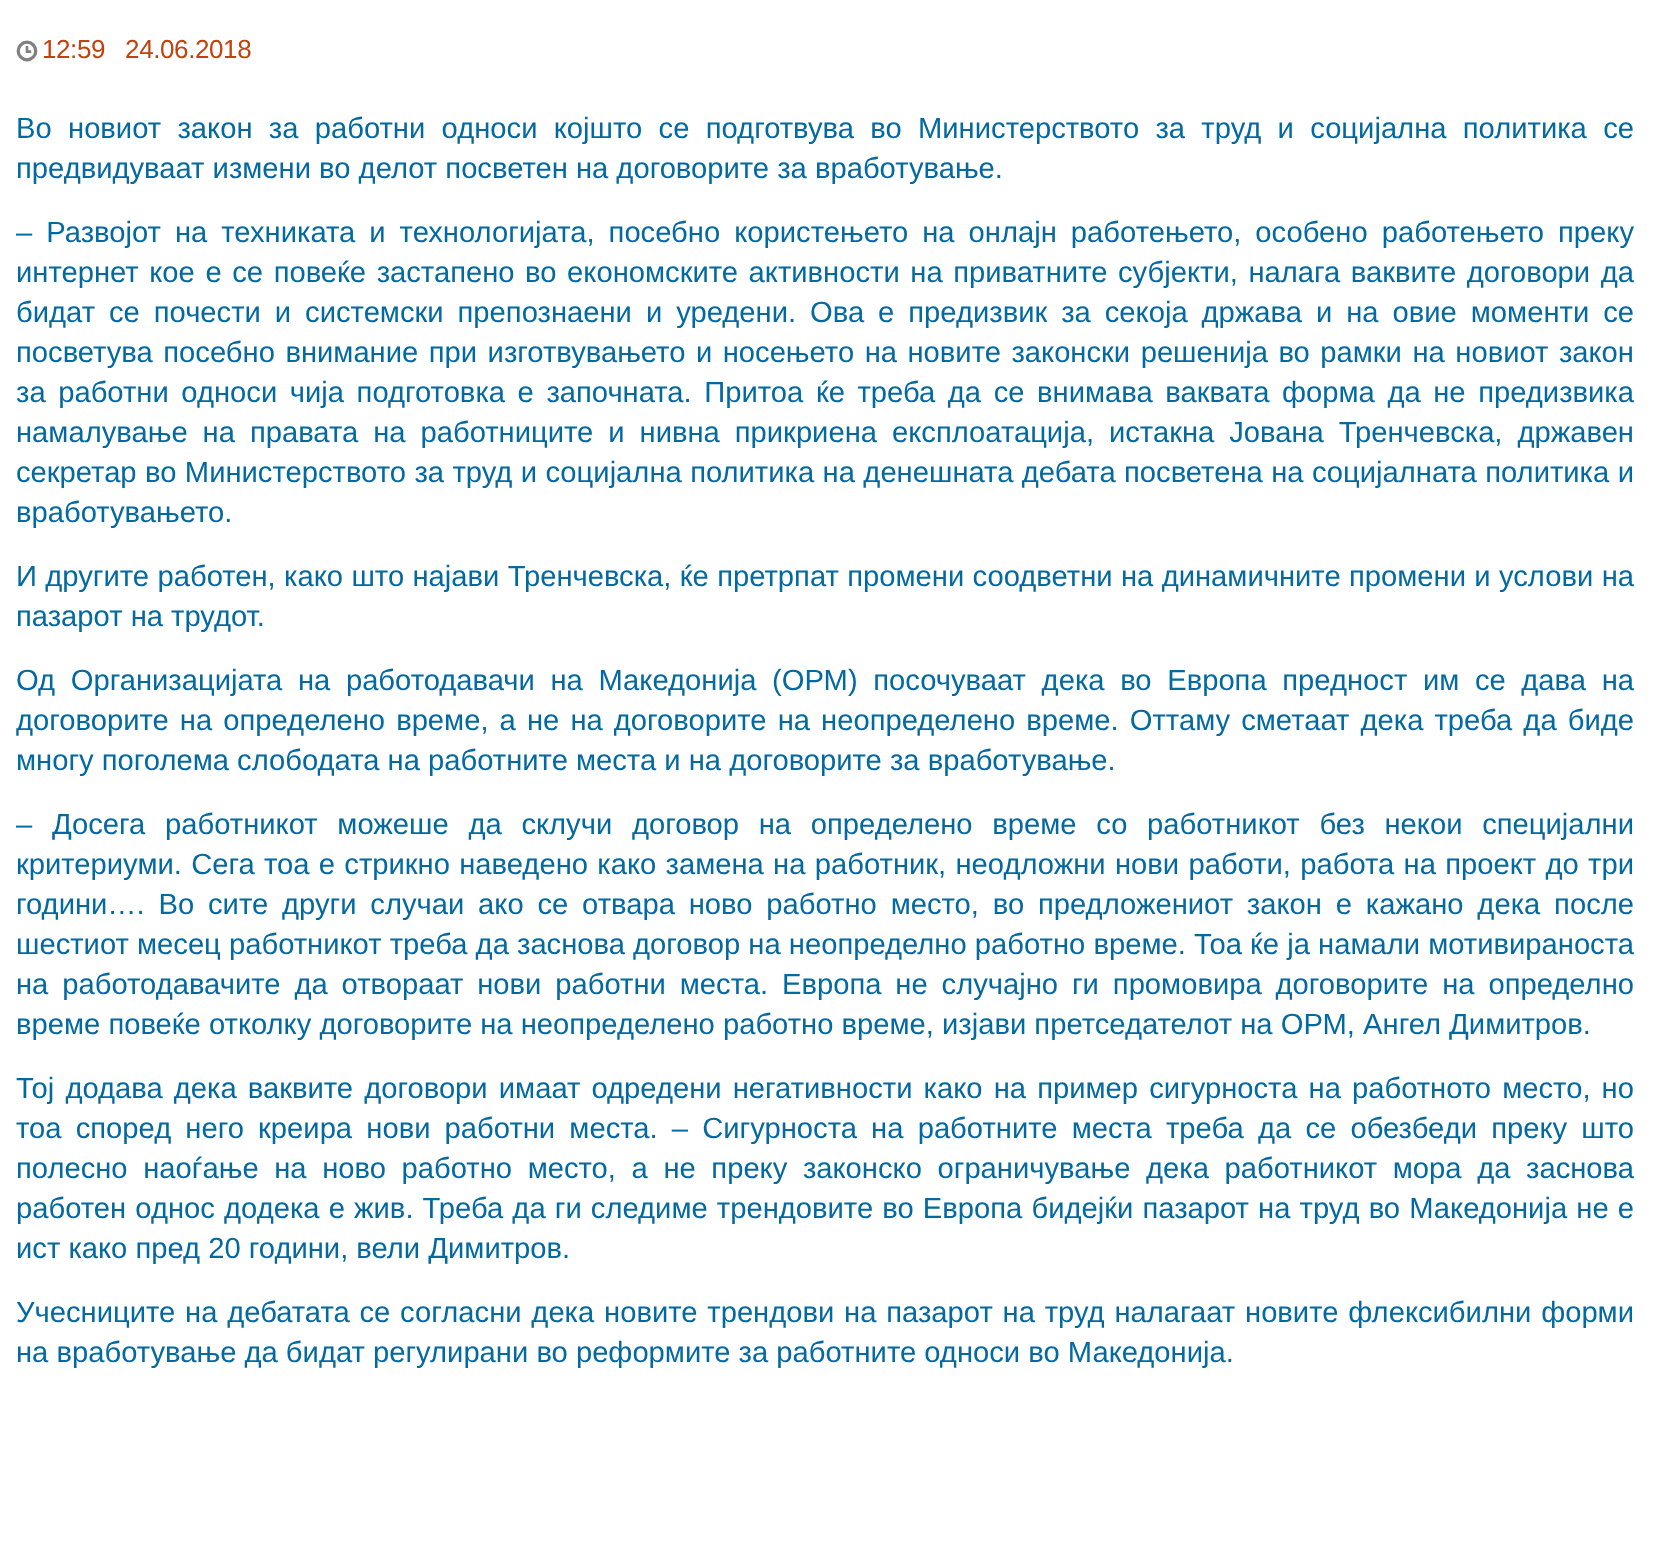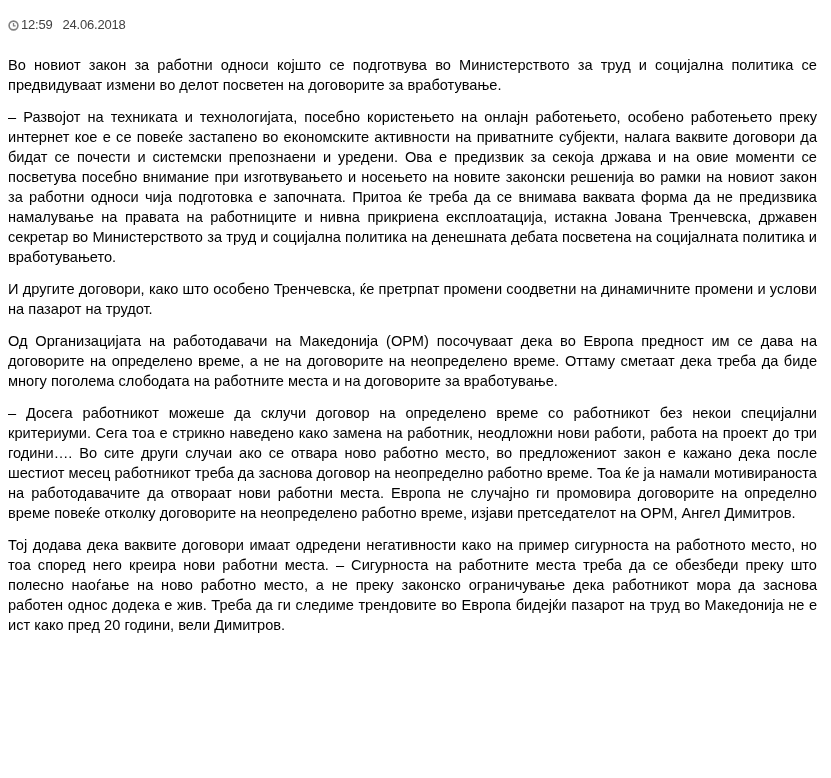--- a/index.html
+++ b/index.html
@@ -18,55 +18,56 @@
       padding: 0 14px 0 8px;
       box-sizing: border-box;
       width: 831px;
     }
     .meta {
       display: flex;
       align-items: center;
       height: 16px;
       margin-top: 16px;
       margin-bottom: 23px;
-      color: #404040;
+      color: #c2410c;
       font-size: 13px;
       letter-spacing: -0.2px;
     }
     .clock-icon {
       display: inline-block;
       width: 11px;
       height: 11px;
       margin-right: 2px;
     }
     .meta .time {
       margin-right: 10px;
     }
     .para {
       margin: 0 0 12px 0;
       font-size: 14.6px;
       line-height: 20px;
       text-align: justify;
-      color: #000000;
+      color: #0369a1;
     }
   </style>
 </head>
 <body>
 
 <div class="article">
   <div class="meta">
     <span class="clock-icon">
       <svg width="11" height="11" viewBox="0 0 11 11">
         <circle cx="5.5" cy="5.5" r="4.4" fill="none" stroke="#808080" stroke-width="1.6"></circle>
         <path d="M5.5 3 V5.8 H7.6" fill="none" stroke="#808080" stroke-width="1.3"></path>
       </svg>
     </span>
     <span class="time">12:59</span>
     <span class="date">24.06.2018</span>
   </div>
 
   <p class="para">Во новиот закон за работни односи којшто се подготвува во Министерството за труд и социјална политика се предвидуваат измени во делот посветен на договорите за вработување.</p>
   <p class="para">– Развојот на техниката и технологијата, посебно користењето на онлајн работењето, особено работењето преку интернет кое е се повеќе застапено во економските активности на приватните субјекти, налага ваквите договори да бидат се почести и системски препознаени и уредени. Ова е предизвик за секоја држава и на овие моменти се посветува посебно внимание при изготвувањето и носењето на новите законски решенија во рамки на новиот закон за работни односи чија подготовка е започната. Притоа ќе треба да се внимава ваквата форма да не предизвика намалување на правата на работниците и нивна прикриена експлоатација, истакна Јована Тренчевска, државен секретар во Министерството за труд и социјална политика на денешната дебата посветена на социјалната политика и вработувањето.</p>
-  <p class="para">И другите договори, како што особено Тренчевска, ќе претрпат промени соодветни на динамичните промени и услови на пазарот на трудот.</p>
+  <p class="para">И другите работен, како што најави Тренчевска, ќе претрпат промени соодветни на динамичните промени и услови на пазарот на трудот.</p>
   <p class="para">Од Организацијата на работодавачи на Македонија (ОРМ) посочуваат дека во Европа предност им се дава на договорите на определено време, а не на договорите на неопределено време. Оттаму сметаат дека треба да биде многу поголема слободата на работните места и на договорите за вработување.</p>
   <p class="para">– Досега работникот можеше да склучи договор на определено време со работникот без некои специјални критериуми. Сега тоа е стрикно наведено како замена на работник, неодложни нови работи, работа на проект до три години…. Во сите други случаи ако се отвара ново работно место, во предложениот закон е кажано дека после шестиот месец работникот треба да заснова договор на неопределно работно време. Тоа ќе ја намали мотивираноста на работодавачите да отвораат нови работни места. Европа не случајно ги промовира договорите на определно време повеќе отколку договорите на неопределено работно време, изјави претседателот на ОРМ, Ангел Димитров.</p>
   <p class="para">Тој додава дека ваквите договори имаат одредени негативности како на пример сигурноста на работното место, но тоа според него креира нови работни места. – Сигурноста на работните места треба да се обезбеди преку што полесно наоѓање на ново работно место, а не преку законско ограничување дека работникот мора да заснова работен однос додека е жив. Треба да ги следиме трендовите во Европа бидејќи пазарот на труд во Македонија не е ист како пред 20 години, вели Димитров.</p>
+  <p class="para">Учесниците на дебатата се согласни дека новите трендови на пазарот на труд налагаат новите флексибилни форми на вработување да бидат регулирани во реформите за работните односи во Македонија.</p>
 </div>
 
 </body></html>

